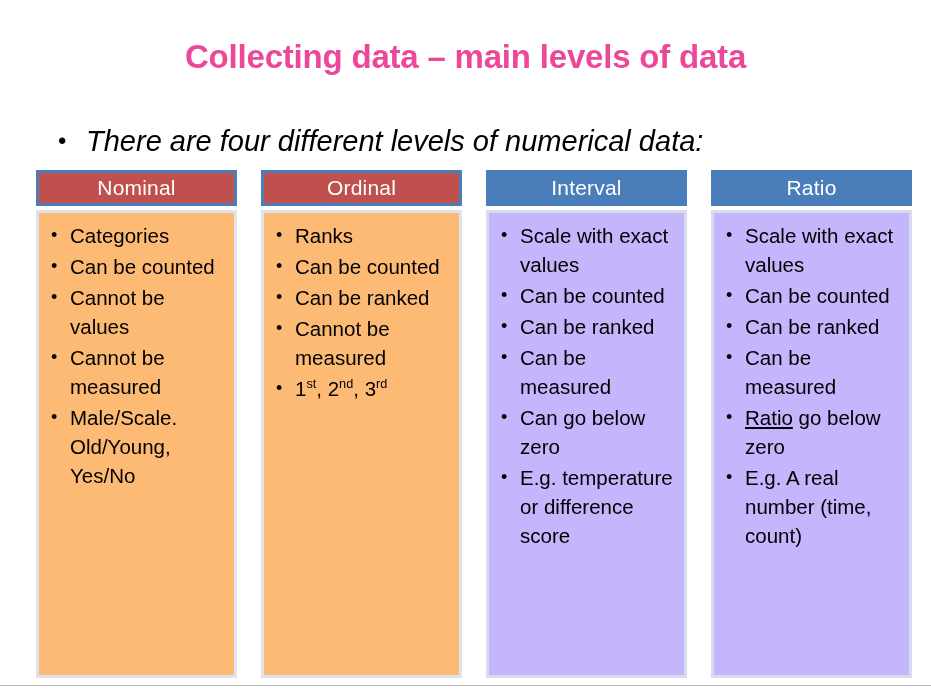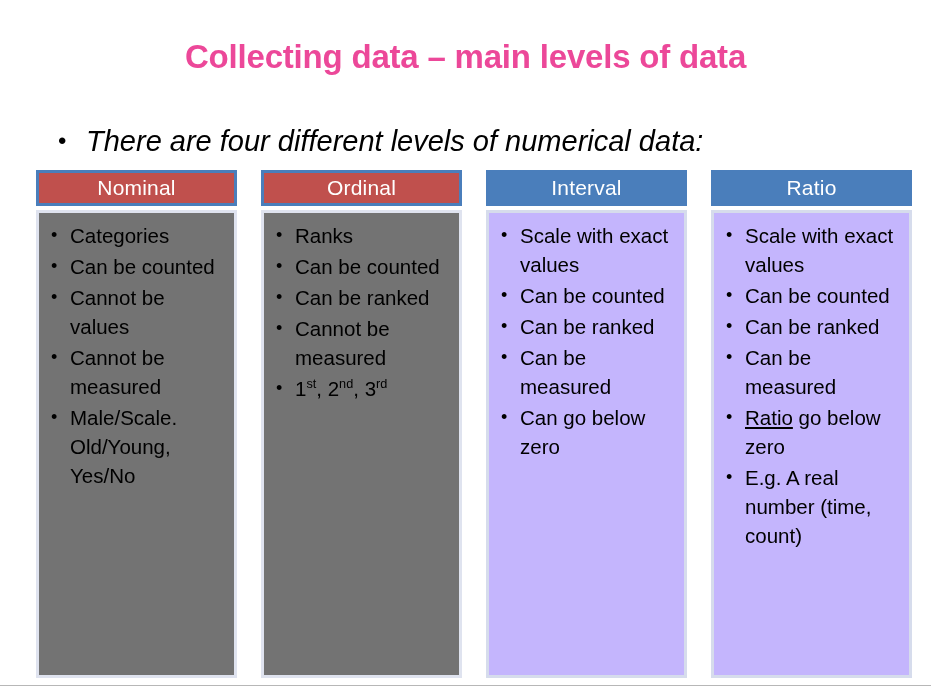--- a/index.html
+++ b/index.html
@@ -89,21 +89,21 @@
   .col-header.blue { background: #4a7ebb; border-color: #4a7ebb; }
 
   .col-body {
     margin-top: 4px;
     flex: 1 1 auto;
     box-sizing: border-box;
     border: 3px solid #d6dcec;
     padding: 8px 6px 10px 4px;
     overflow: hidden;
   }
-  .col-body.pink { background: #737373; border-color: #dfe3ef; }
+  .col-body.pink { background: #fdba74; border-color: #dfe3ef; }
   .col-body.lblue { background: #c4b5fd; border-color: #d6dcec; }
 
   ul.bullets {
     margin: 0;
     padding: 0;
     list-style: none;
   }
   ul.bullets li {
     position: relative;
     padding-left: 27px;
@@ -171,20 +171,21 @@
       </div>
       <div class="column">
         <div class="col-header blue">Interval</div>
         <div class="col-body lblue">
           <ul class="bullets">
             <li>Scale with exact values</li>
             <li>Can be counted</li>
             <li>Can be ranked</li>
             <li>Can be measured</li>
             <li>Can go below zero</li>
+            <li>E.g. temperature or difference score</li>
           </ul>
         </div>
       </div>
       <div class="column">
         <div class="col-header blue">Ratio</div>
         <div class="col-body lblue">
           <ul class="bullets">
             <li>Scale with exact values</li>
             <li>Can be counted</li>
             <li>Can be ranked</li>

